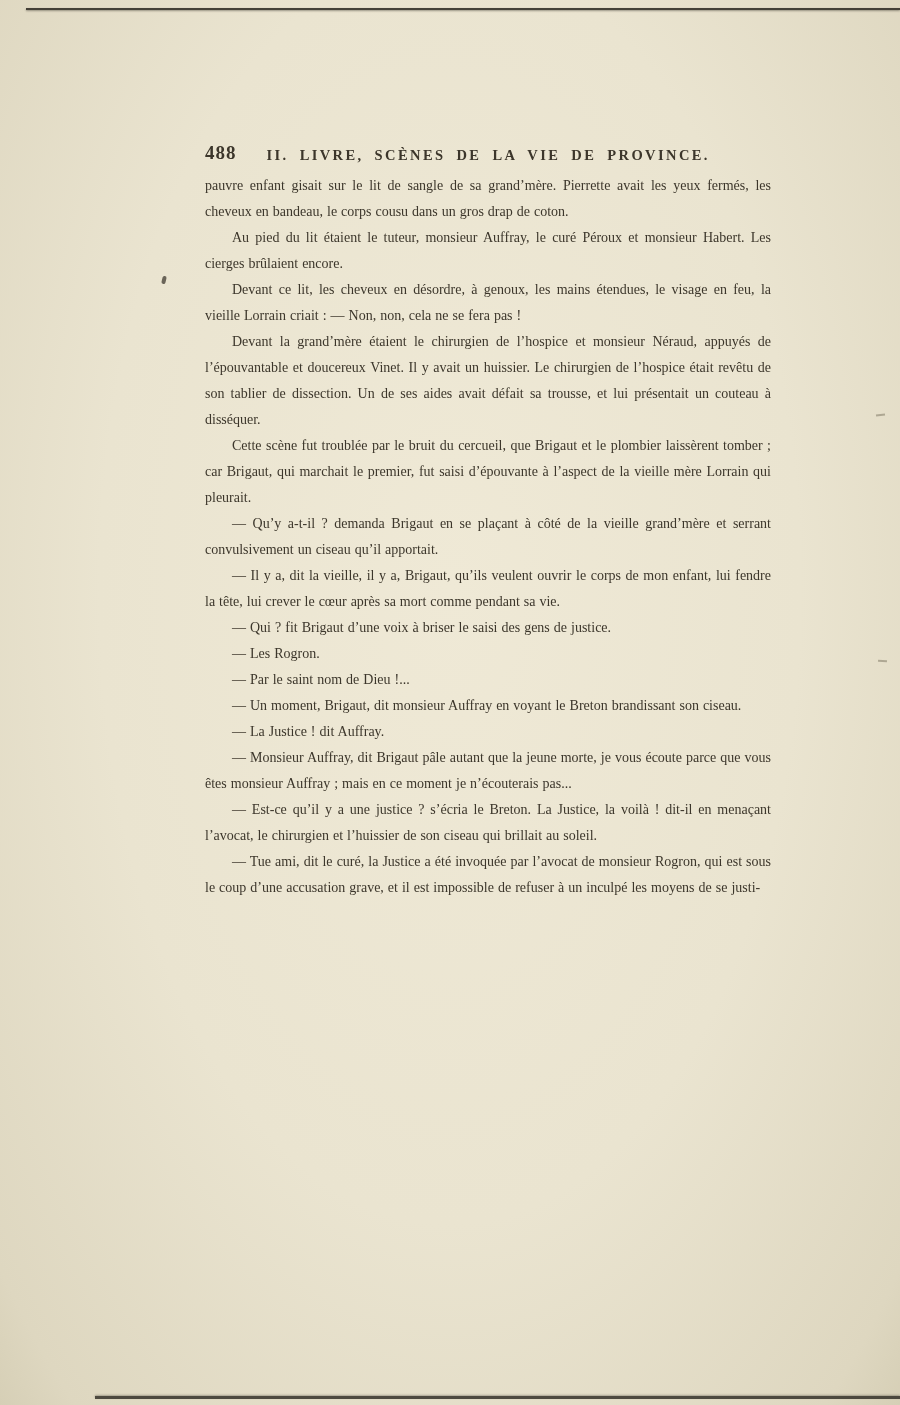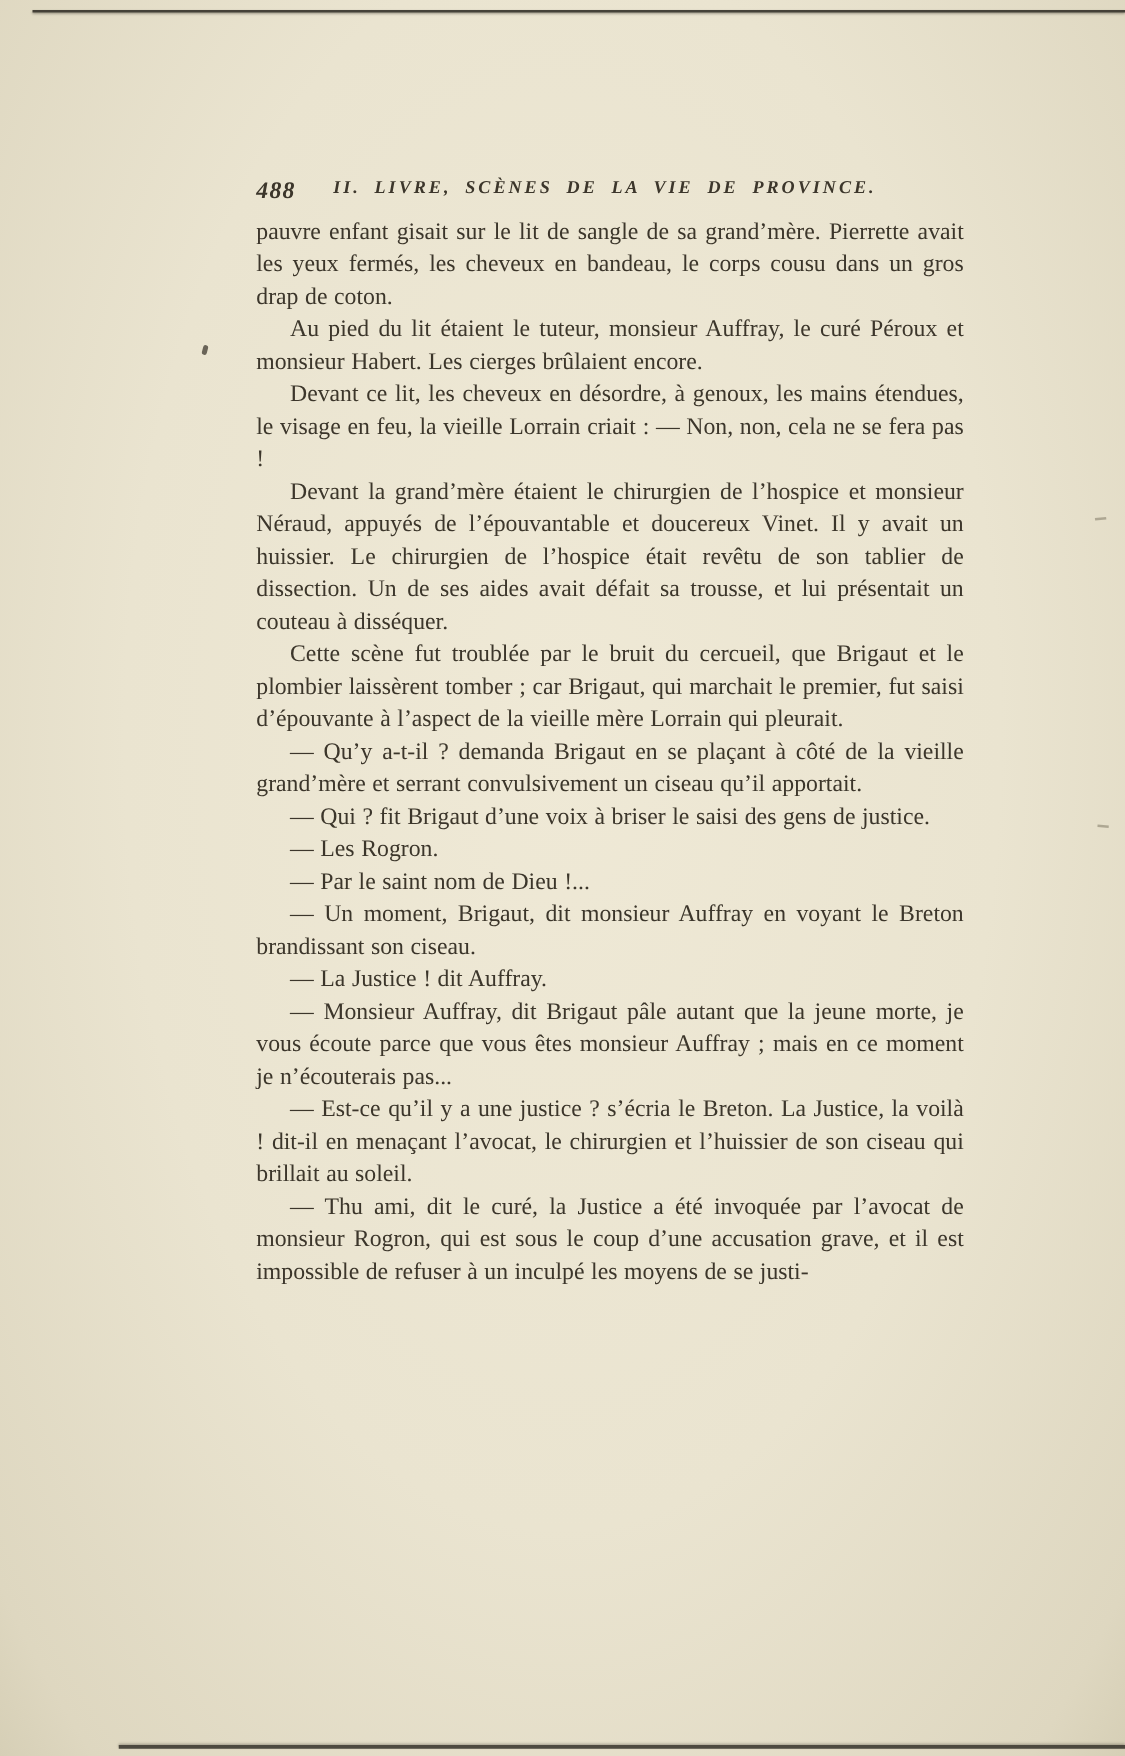--- a/index.html
+++ b/index.html
@@ -51,40 +51,39 @@
   .margin-mark.m1 { left: 876px; top: 414px; transform: rotate(-6deg); }
   .margin-mark.m2 { left: 878px; top: 660px; transform: rotate(4deg); }
   .text-block {
     position: absolute;
     left: 205px;
     top: 142px;
     width: 566px;
   }
   .page-header {
     display: flex;
-    align-items: flex-start;
+    align-items: flex-end;
     margin-bottom: 9px;
-    font-style: italic;
   }
   .page-number {
     font-size: 19px;
     letter-spacing: 1px;
     margin-right: 30px;
     font-weight: bold;
   }
   .running-title {
     font-size: 14.5px;
     font-weight: bold;
     letter-spacing: 2.4px;
     word-spacing: 5px;
     white-space: nowrap;
   }
   .page-text p {
     margin: 0;
-    font-size: 19px;
+    font-size: 14px;
     line-height: 26px;
     text-align: justify;
     hyphens: auto;
     word-spacing: 0.5px;
   }
   .page-text p.indent {
     text-indent: 27px;
   }
 </style>
 </head>
@@ -105,27 +104,28 @@
       <span class="running-title">II. LIVRE, SCÈNES DE LA VIE DE PROVINCE.</span>
     </div>
 
     <div class="page-text" id="paragraphs">
         <p>pauvre enfant gisait sur le lit de sangle de sa grand’mère. Pierrette avait les yeux fermés, les cheveux en bandeau, le corps cousu dans un gros drap de coton.</p>
         <p class="indent">Au pied du lit étaient le tuteur, monsieur Auffray, le curé Péroux et monsieur Habert. Les cierges brûlaient encore.</p>
         <p class="indent">Devant ce lit, les cheveux en désordre, à genoux, les mains étendues, le visage en feu, la vieille Lorrain criait : — Non, non, cela ne se fera pas !</p>
         <p class="indent">Devant la grand’mère étaient le chirurgien de l’hospice et monsieur Néraud, appuyés de l’épouvantable et doucereux Vinet. Il y avait un huissier. Le chirurgien de l’hospice était revêtu de son tablier de dissection. Un de ses aides avait défait sa trousse, et lui présentait un couteau à disséquer.</p>
         <p class="indent">Cette scène fut troublée par le bruit du cercueil, que Brigaut et le plombier laissèrent tomber ; car Brigaut, qui marchait le premier, fut saisi d’épouvante à l’aspect de la vieille mère Lorrain qui pleurait.</p>
         <p class="indent">— Qu’y a-t-il ? demanda Brigaut en se plaçant à côté de la vieille grand’mère et serrant convulsivement un ciseau qu’il apportait.</p>
+        <p class="indent">— Il y a, dit la vieille, il y a, Brigaut, qu’ils veulent ouvrir le corps de mon enfant, lui fendre la tête, lui crever le cœur après sa mort comme pendant sa vie.</p>
         <p class="indent">— Qui ? fit Brigaut d’une voix à briser le saisi des gens de justice.</p>
         <p class="indent">— Les Rogron.</p>
         <p class="indent">— Par le saint nom de Dieu !...</p>
         <p class="indent">— Un moment, Brigaut, dit monsieur Auffray en voyant le Breton brandissant son ciseau.</p>
         <p class="indent">— La Justice ! dit Auffray.</p>
         <p class="indent">— Monsieur Auffray, dit Brigaut pâle autant que la jeune morte, je vous écoute parce que vous êtes monsieur Auffray ; mais en ce moment je n’écouterais pas...</p>
         <p class="indent">— Est-ce qu’il y a une justice ? s’écria le Breton. La Justice, la voilà ! dit-il en menaçant l’avocat, le chirurgien et l’huissier de son ciseau qui brillait au soleil.</p>
-        <p class="indent">— Thu ami, dit le curé, la Justice a été invoquée par l’avocat de monsieur Rogron, qui est sous le coup d’une accusation grave, et il est impossible de refuser à un inculpé les moyens de se justi-</p>
+        <p class="indent">— Tue ami, dit le curé, la Justice a été invoquée par l’avocat de monsieur Rogron, qui est sous le coup d’une accusation grave, et il est impossible de refuser à un inculpé les moyens de se justi-</p>
       </div>
 
   </div>
 
   <div class="scan-edge bottom"></div>
 
 </div>
 
 </body></html>

